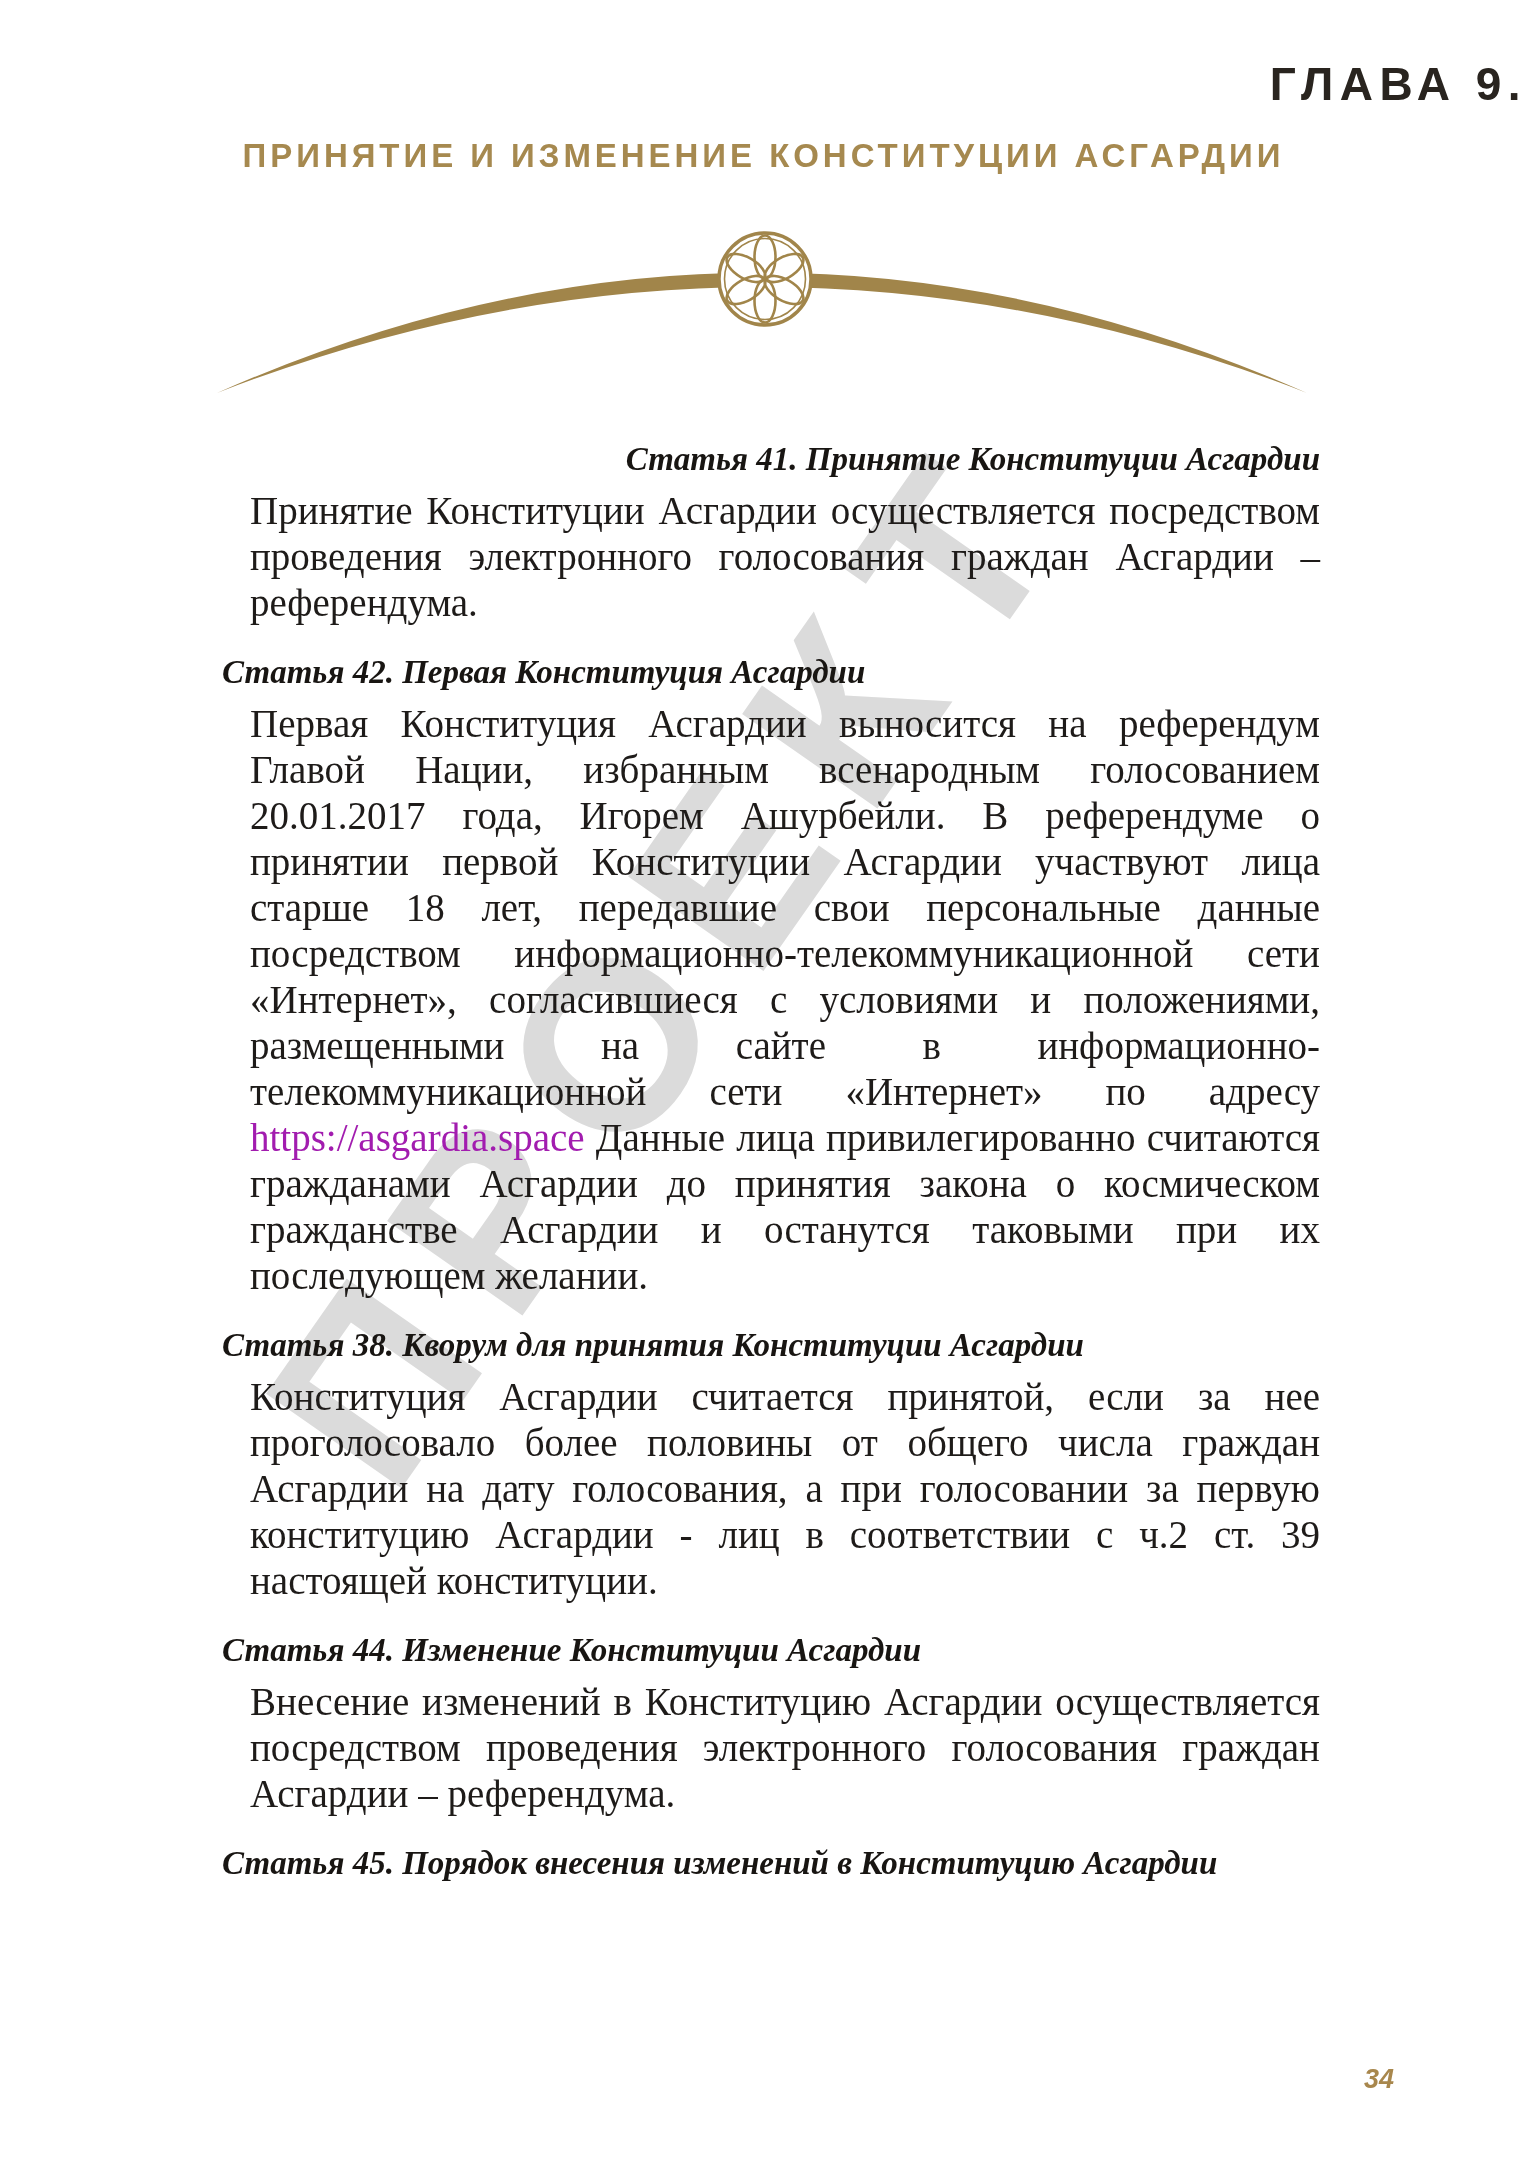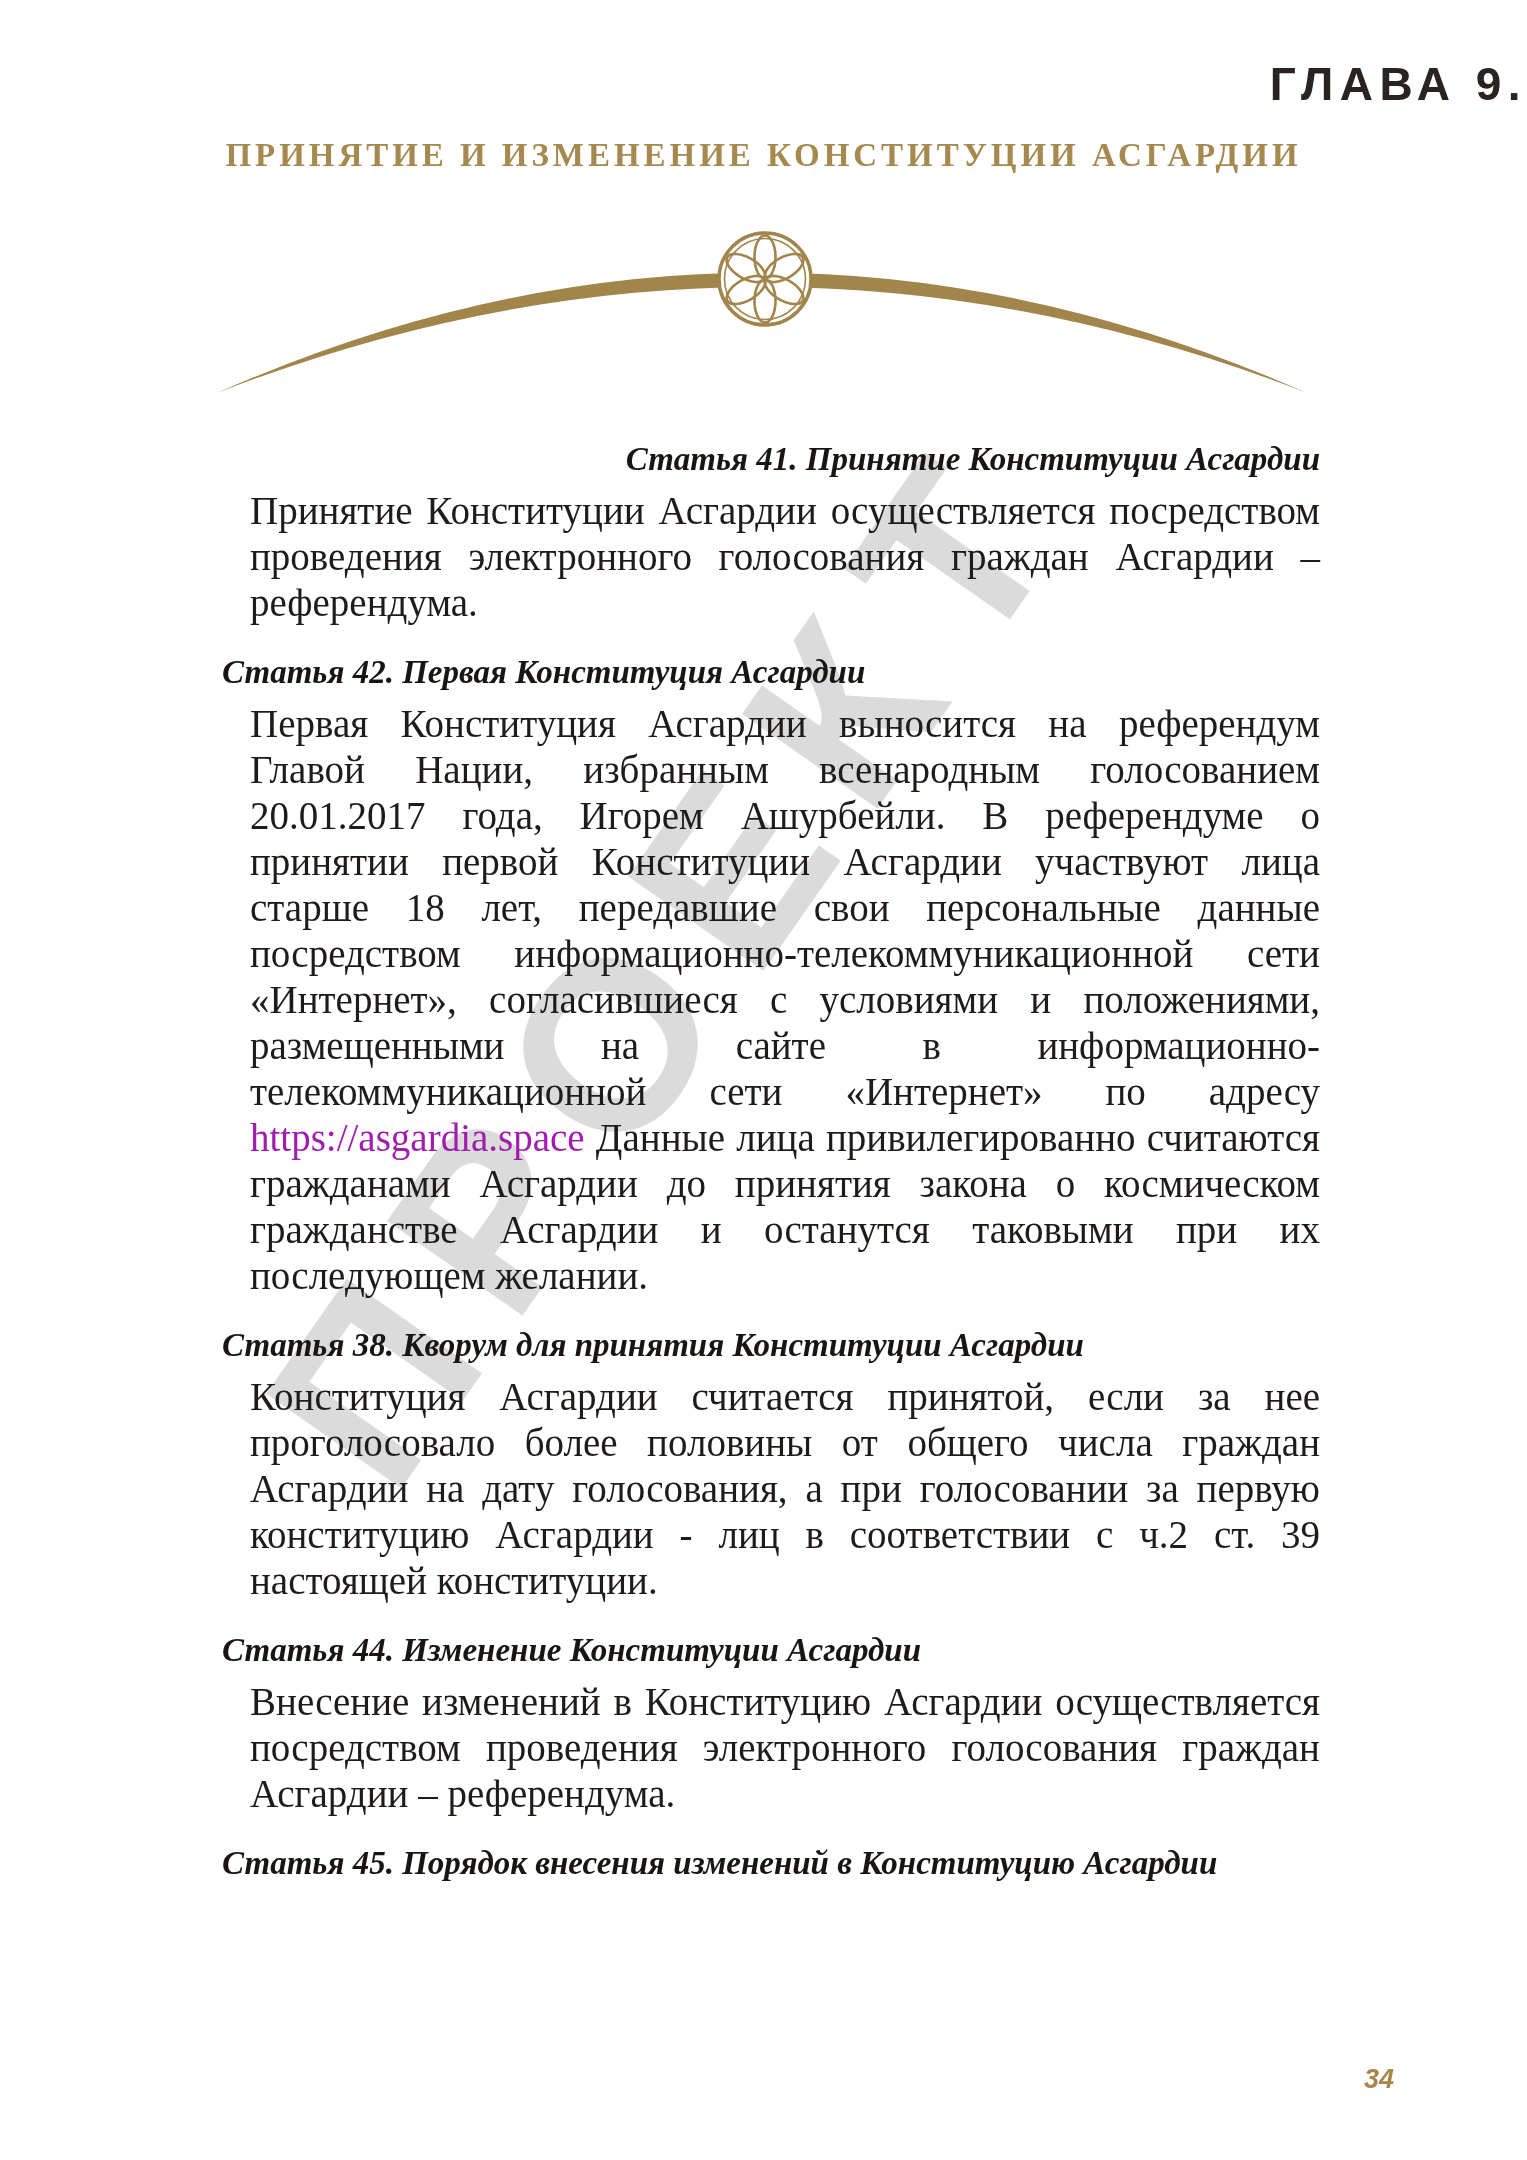--- a/index.html
+++ b/index.html
@@ -34,21 +34,21 @@
     font-weight: bold;
     font-size: 46px;
     letter-spacing: 0.14em;
     color: #29241f;
     z-index: 2;
   }
   .chapter-subtitle {
     position: absolute;
     top: 137px; left: 0; width: 100%;
     text-align: center;
-    font-family: Liberation Serif, serif;
+    font-family: Liberation Sans, sans-serif;
     font-weight: bold;
     font-size: 33px;
     letter-spacing: 0.12em;
     color: #a6894f;
     z-index: 2;
   }
   .ornament-svg {
     position: absolute;
     top: 0; left: 0;
     z-index: 2;

